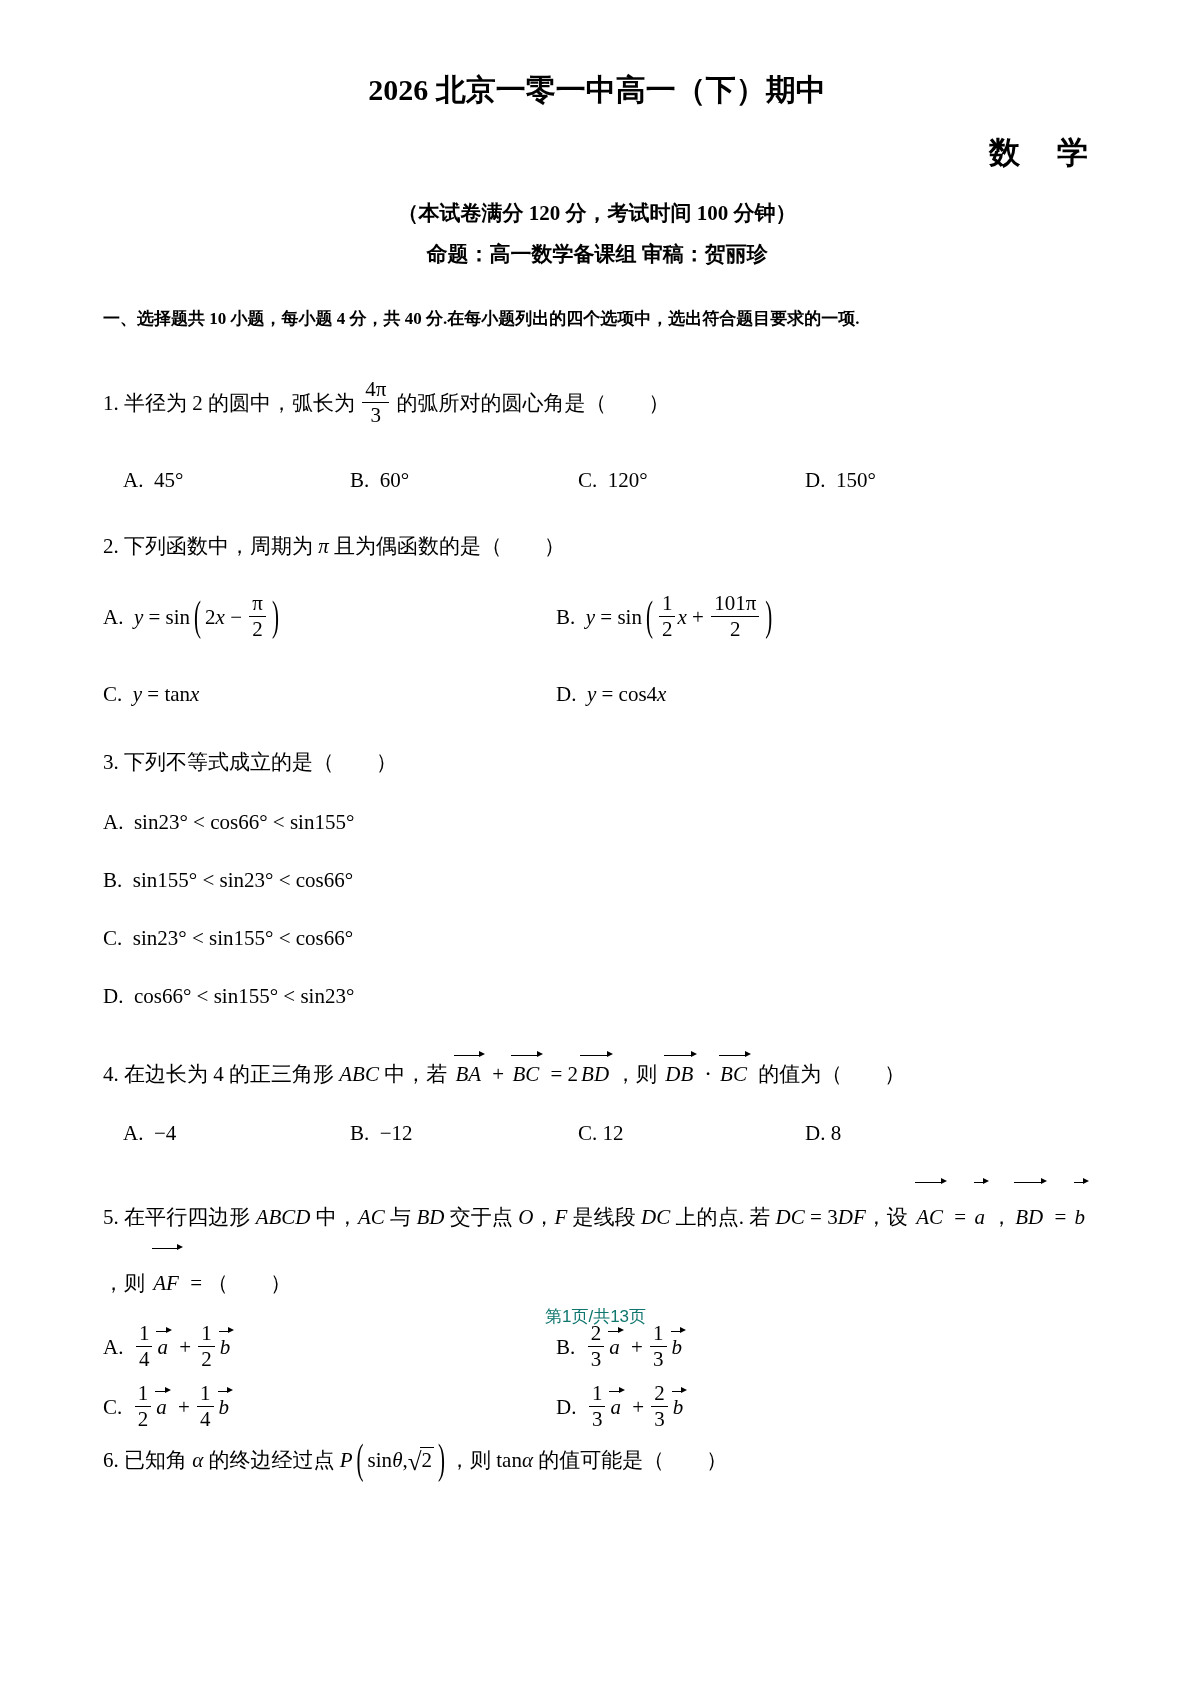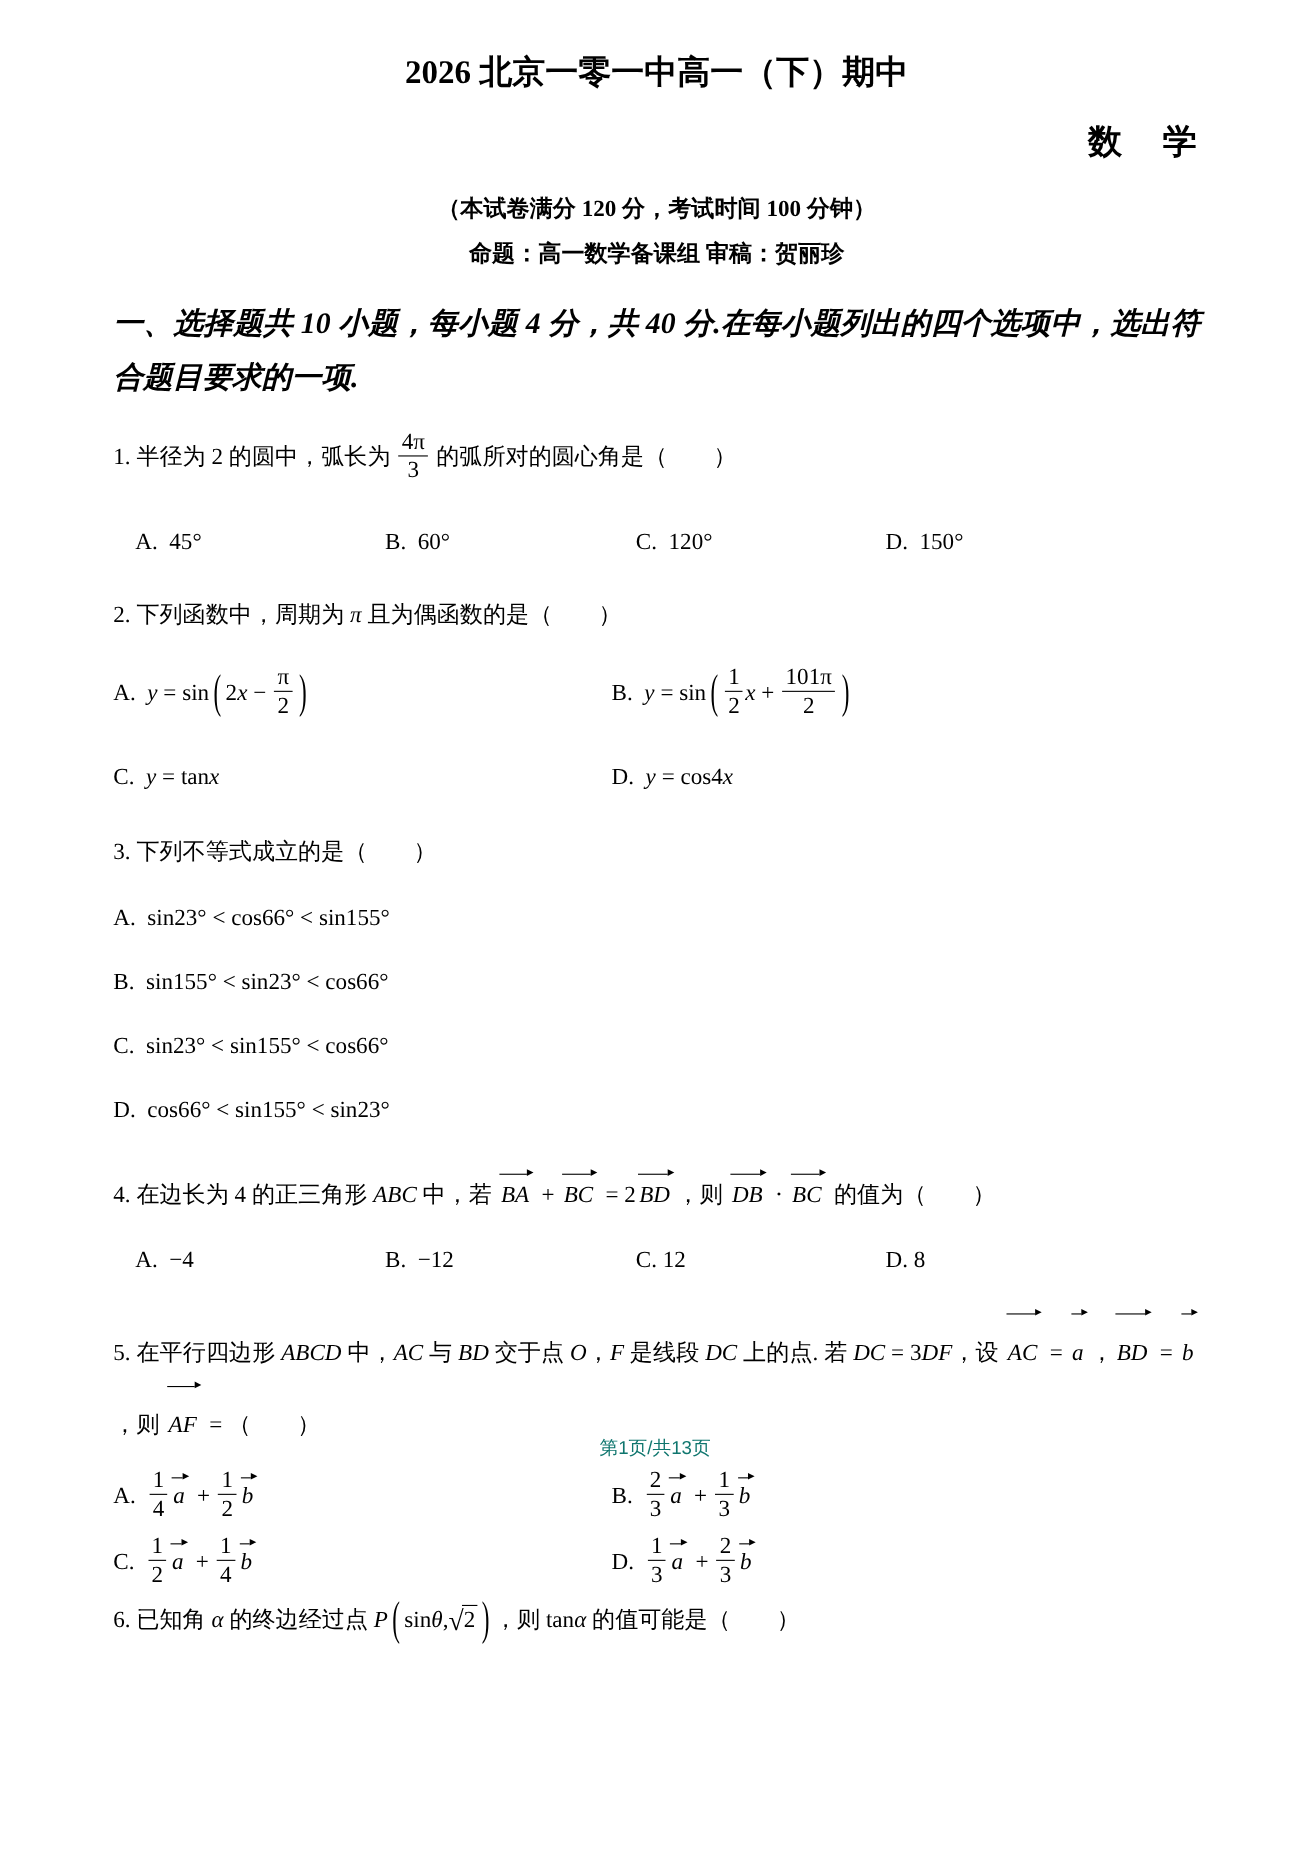--- a/index.html
+++ b/index.html
@@ -4,32 +4,32 @@
 <style>
   html,body{margin:0;padding:0;background:#ffffff;}
   body{
     width:1191px;height:1684px;overflow:hidden;
     font-family:"Liberation Serif","DejaVu Serif",serif;
     color:#000;
   }
   .page{
     position:relative;box-sizing:border-box;
     width:1191px;height:1400px;
-    padding:48px 100px 0 103px;
+    padding:72px 100px 0 103px;
   }
   .title{font-size:30px;font-weight:700;text-align:center;line-height:36px;}
   .subject{font-size:31px;font-weight:700;text-align:right;margin-top:24px;letter-spacing:3px;}
   .info{font-size:21px;font-weight:700;text-align:center;margin-top:25px;}
   .authors{font-size:21px;font-weight:700;text-align:center;margin-top:13px;}
-  .sec{font-size:27px;font-weight:700;margin-top:26px;line-height:49px;text-align:justify;font-style:italic;}
+  .sec{font-size:17px;font-weight:700;margin-top:26px;line-height:49px;text-align:justify;}
 
   .stem{font-size:21px;line-height:30px;text-align:justify;white-space:pre-wrap;}
   .opt{font-size:21px;white-space:pre-wrap;}
 
-  #q1s{margin-top:22px;}
+  #q1s{margin-top:35px;}
   .opts4{display:grid;grid-template-columns:227px 228px 227px auto;margin-top:42px;margin-left:20px;}
   #q2s{margin-top:38px;}
   .opts2{display:grid;grid-template-columns:453px auto;align-items:center;}
   #q2r1{margin-top:16px;min-height:78px;}
   #q2r2{margin-top:22px;min-height:34px;}
   #q3s{margin-top:36px;}
   .optline{font-size:21px;margin-top:33px;white-space:pre-wrap;}
   #q4s{margin-top:46px;}
   #q4o{margin-top:32px;}
   #q5s{margin-top:36px;line-height:62px;}

